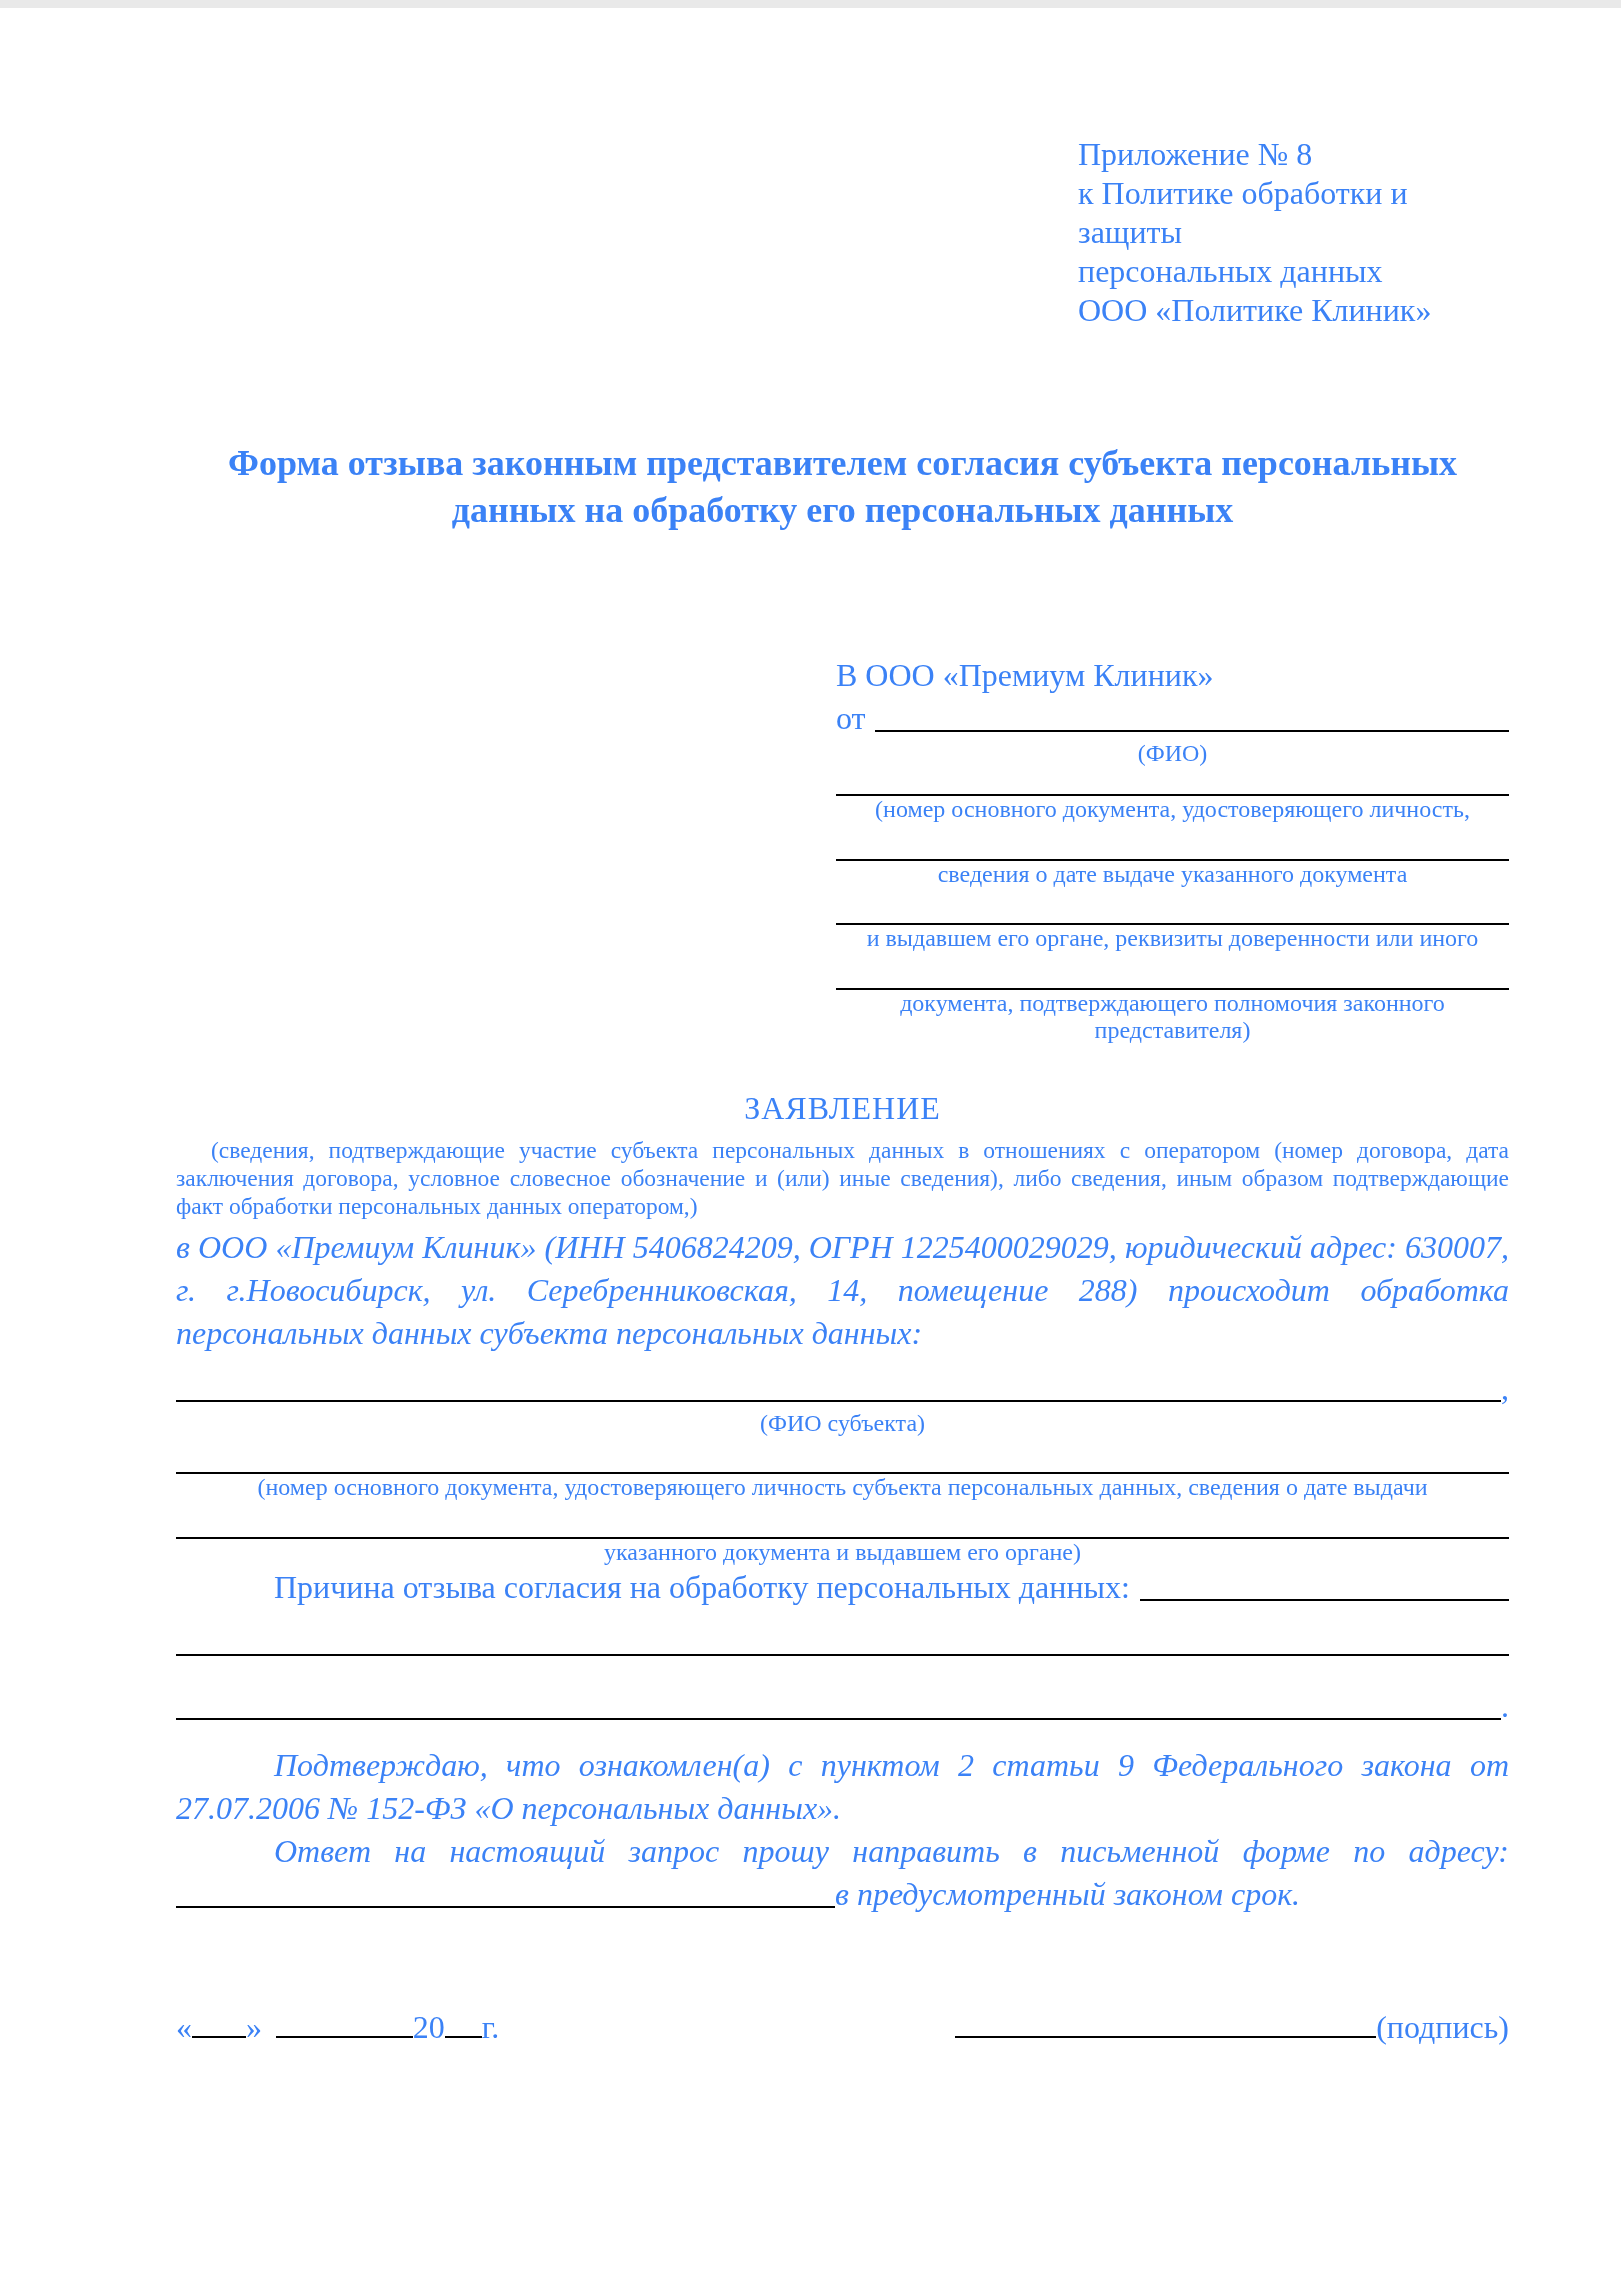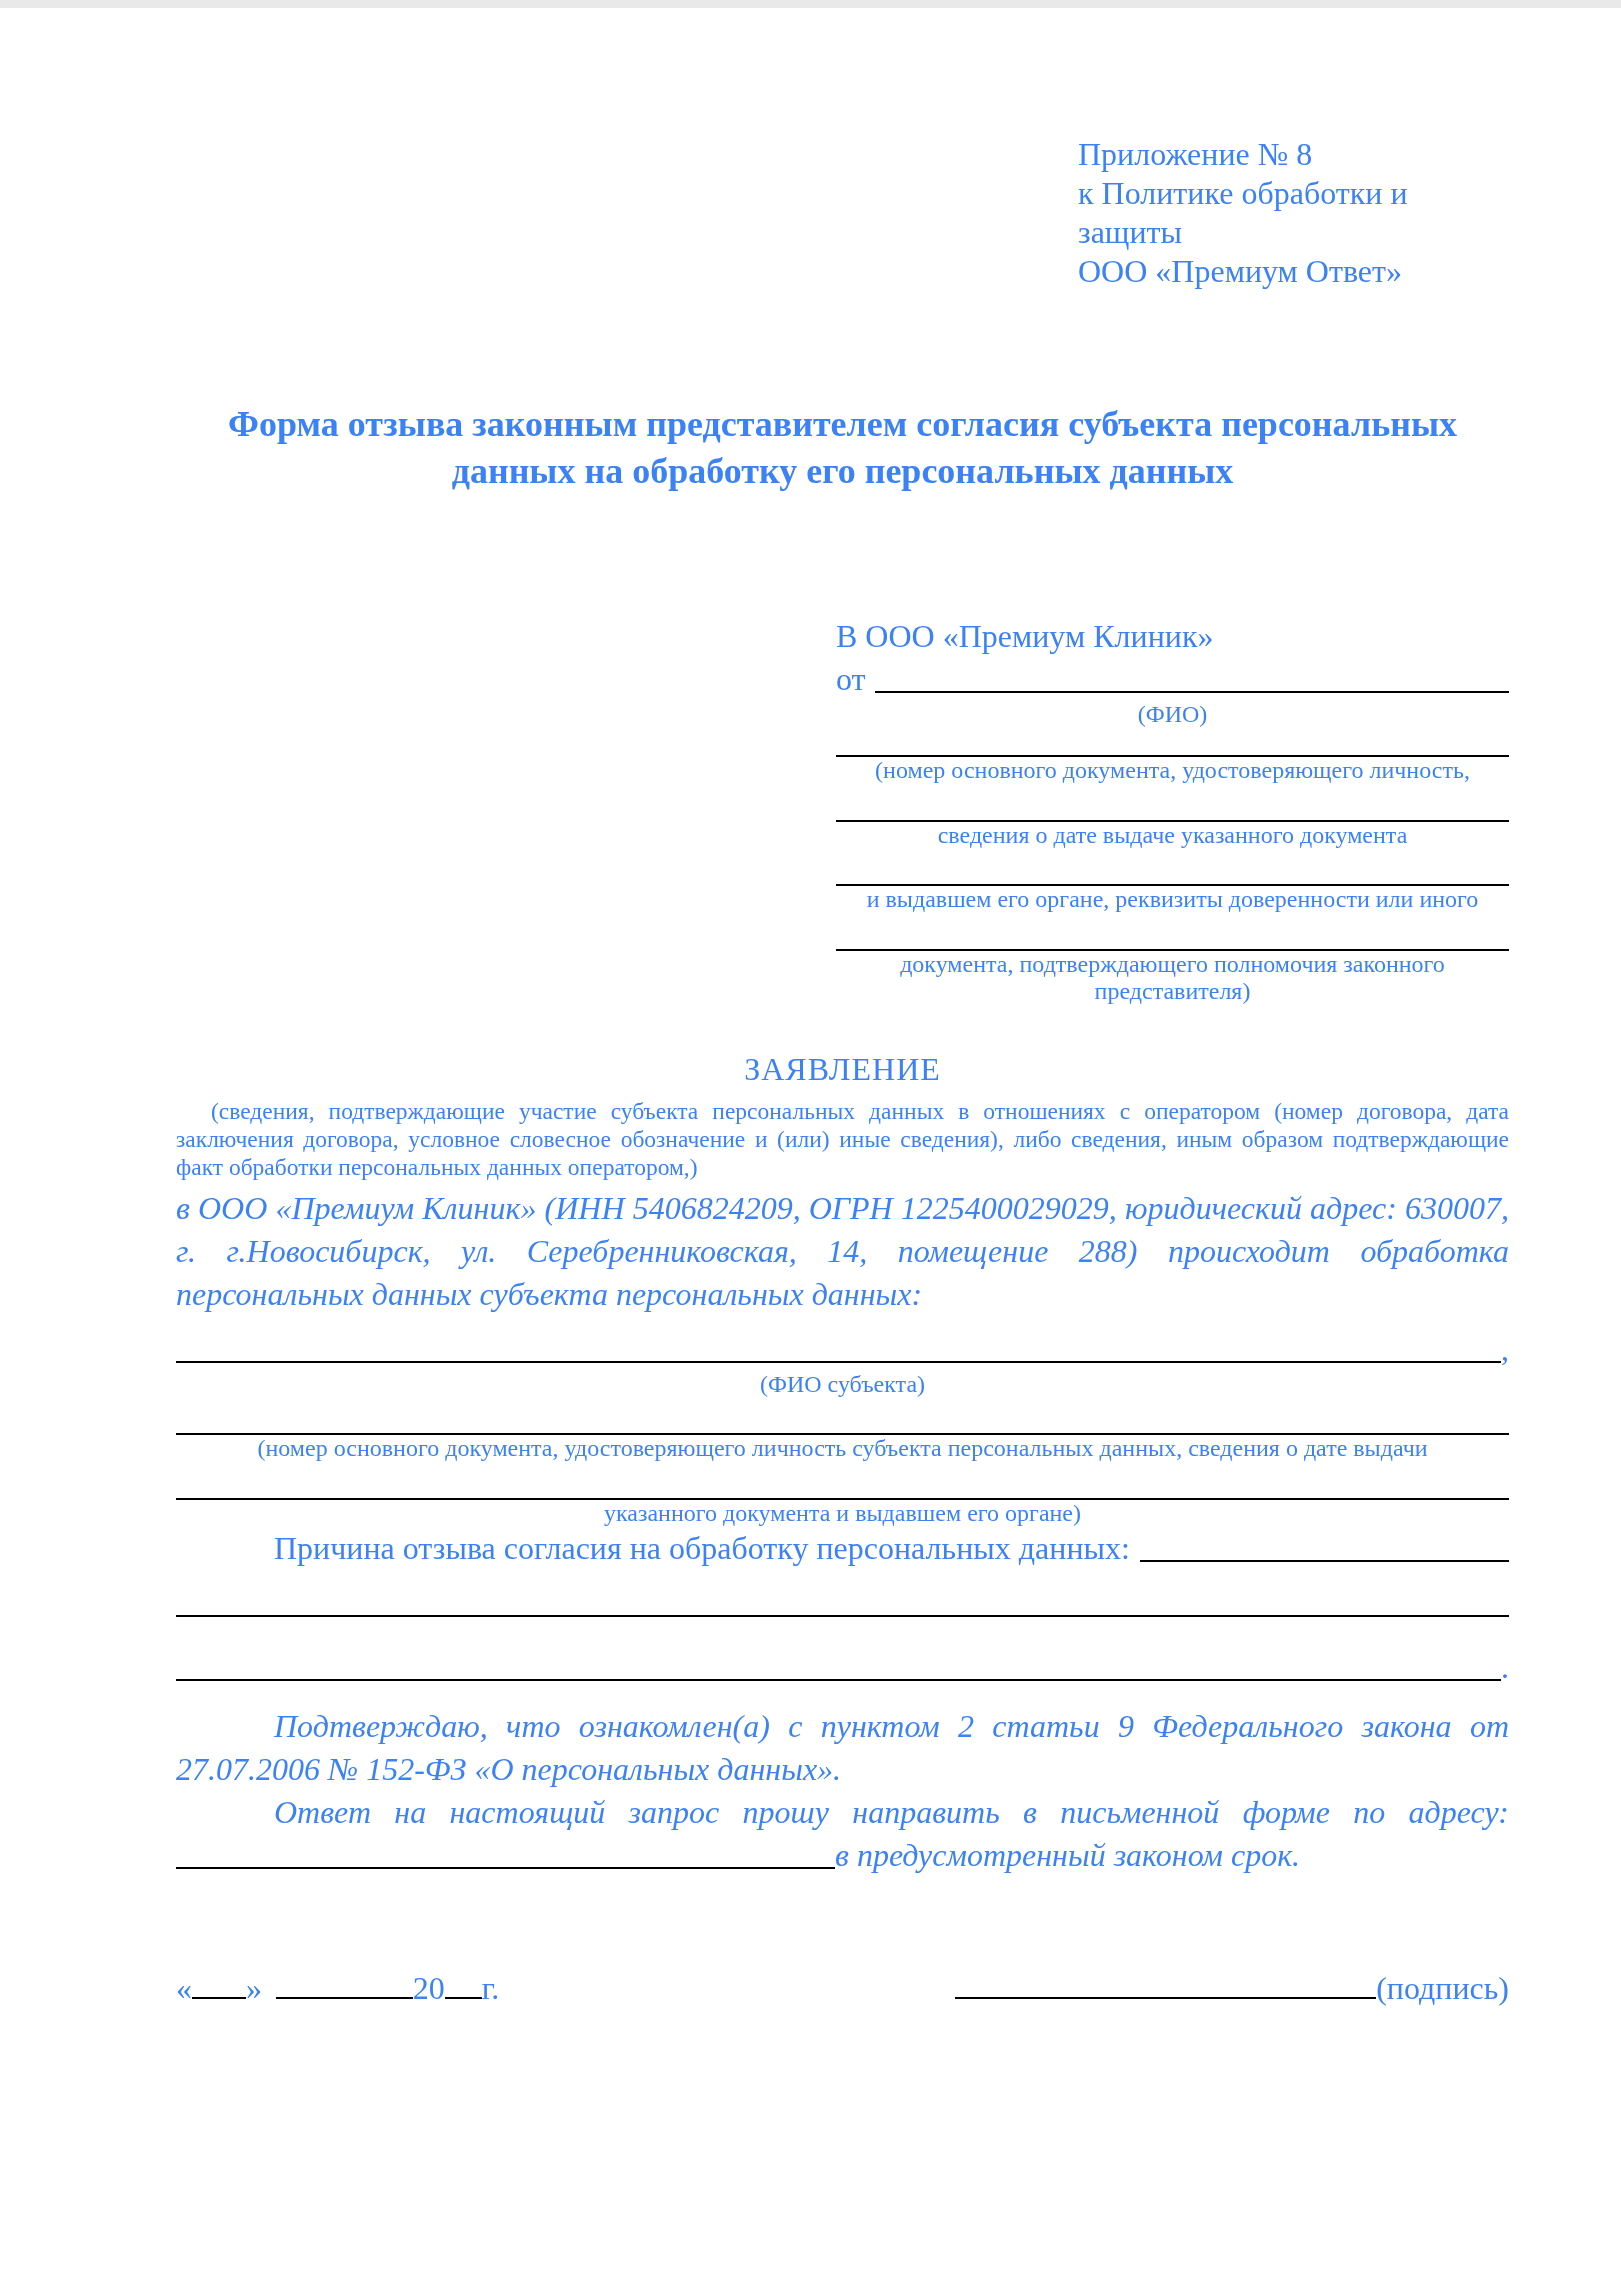--- a/index.html
+++ b/index.html
@@ -78,21 +78,22 @@
   .sp { display: inline-block; width: 13.7px; }
 </style>
 </head>
 <body>
 
 <div class="page">
 
   <div class="appendix">
     <div>Приложение № 8</div>
     <div>к Политике обработки и защиты</div>
-    <div>ООО «Премиум Ответ»</div>
+    <div>персональных данных</div>
+    <div>ООО «Политике Клиник»</div>
   </div>
 
   <div class="title">Форма отзыва законным представителем согласия субъекта персональных данных на обработку его персональных данных</div>
 
   <div class="addressee">
     <div>В ООО «Премиум Клиник»</div>
     <div class="row">
       <span class="lbl">от</span>
       <span class="uline"></span>
     </div>

